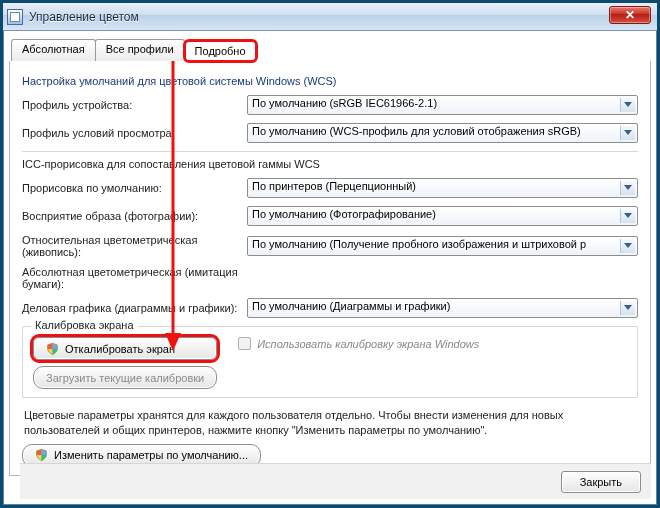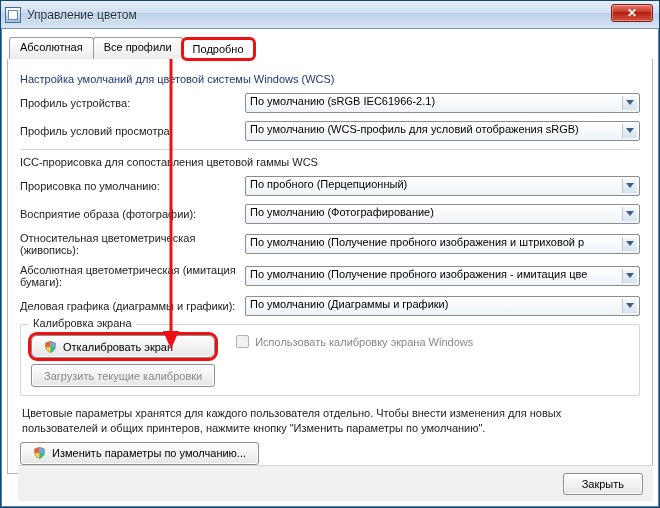--- a/index.html
+++ b/index.html
@@ -9,21 +9,21 @@
     background: #f0f0f0;
     width: 660px;
     height: 508px;
     overflow: hidden;
     position: relative;
   }
   .window {
     width: 660px;
     height: 508px;
     background: #fff;
-    border: 1px solid #0c4a6e;
+    border: 3px solid #0c4a6e;
     box-shadow: inset 0 0 0 1px #5a7fb0;
     position: relative;
   }
   .titlebar {
     height: 28px;
     background: linear-gradient(to bottom, #e8eff8 0%, #cfdef0 45%, #bcd1e9 46%, #d7e5f4 100%);
     border-bottom: 1px solid #7a92b4;
     display: flex;
     align-items: center;
     padding: 0 4px;
@@ -133,38 +133,38 @@
     position:relative;
   }
   .fieldset .legend {
     position:absolute; top:-8px; left:8px;
     background:#fff; padding:0 4px; font-size:11px; color:#222;
   }
   .btn {
     height:23px;
     padding:0 12px;
     border:1px solid #8d8d8d;
-    border-radius:3px;
+    border-radius:10px;
     background:linear-gradient(to bottom,#fefefe,#e6e6e6);
     font-size:11px;
     cursor:default;
     display:inline-flex; align-items:center; gap:6px;
     box-shadow:inset 0 0 0 1px #fff;
   }
   .btn.disabled { color:#8a8a8a; }
   .btn.highlighted {
     outline:3px solid #e11;
     outline-offset:0px;
     border-radius:6px;
   }
   .shield {
     width:13px;height:14px;display:inline-block;position:relative;
   }
   .shield svg{display:block}
-  .checkbox-row { display:flex; align-items:center; gap:6px; color:#888; }
+  .checkbox-row { display:flex; align-items:center; gap:6px; color:#888;font-style:italic; }
   .checkbox-row .cb {
     width:13px;height:13px;border:1px solid #b0b0b0;background:#f2f2f2;border-radius:2px;
   }
   .footnote {
     margin:10px 2px 6px; font-size:11px; color:#222; line-height:1.35;
   }
   .bottom-bar {
     position:absolute; left:17px; right:6px; bottom:6px; height:36px;
     background:#f1f1f1; border-top:1px solid #d6d6d6;
     display:flex; align-items:center; justify-content:flex-end; padding:0 10px;
@@ -220,21 +220,21 @@
         </div>
       </div>
 
       <hr class="sep">
 
       <div class="section-label" style="color:#222">ICC-прорисовка для сопоставления цветовой гаммы WCS</div>
 
       <div class="row">
         <div class="lbl">Прорисовка по умолчанию:</div>
         <div class="combo combo-wrap">
-          <div class="combo-dd">По пробного (Перцепционный)</div>
+          <div class="combo-dd">По принтеров (Перцепционный)</div>
           <span class="chev"></span>
         </div>
       </div>
 
       <div class="row">
         <div class="lbl">Восприятие образа (фотографии):</div>
         <div class="combo combo-wrap">
           <div class="combo-dd">По умолчанию (Фотографирование)</div>
           <span class="chev"></span>
         </div>
@@ -243,24 +243,20 @@
       <div class="row">
         <div class="lbl">Относительная цветометрическая (живопись):</div>
         <div class="combo combo-wrap">
           <div class="combo-dd">По умолчанию (Получение пробного изображения и штриховой р</div>
           <span class="chev"></span>
         </div>
       </div>
 
       <div class="row">
         <div class="lbl">Абсолютная цветометрическая (имитация бумаги):</div>
-        <div class="combo combo-wrap">
-          <div class="combo-dd">По умолчанию (Получение пробного изображения - имитация цве</div>
-          <span class="chev"></span>
-        </div>
       </div>
 
       <div class="row">
         <div class="lbl">Деловая графика (диаграммы и графики):</div>
         <div class="combo combo-wrap">
           <div class="combo-dd">По умолчанию (Диаграммы и графики)</div>
           <span class="chev"></span>
         </div>
       </div>
 

